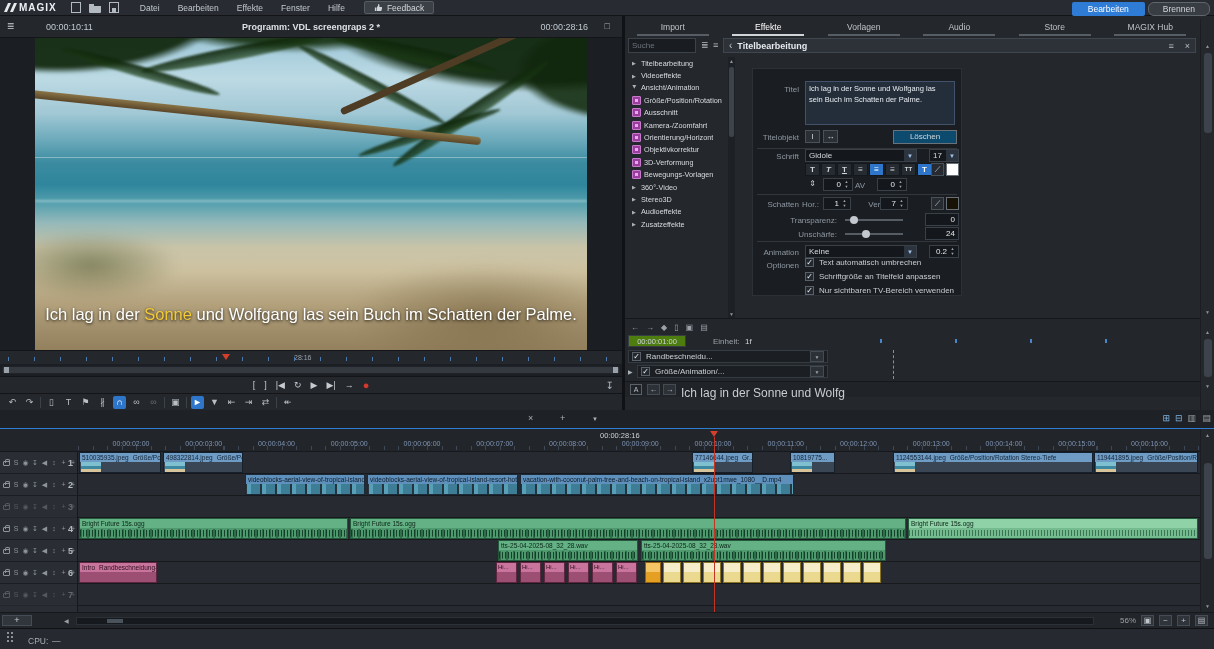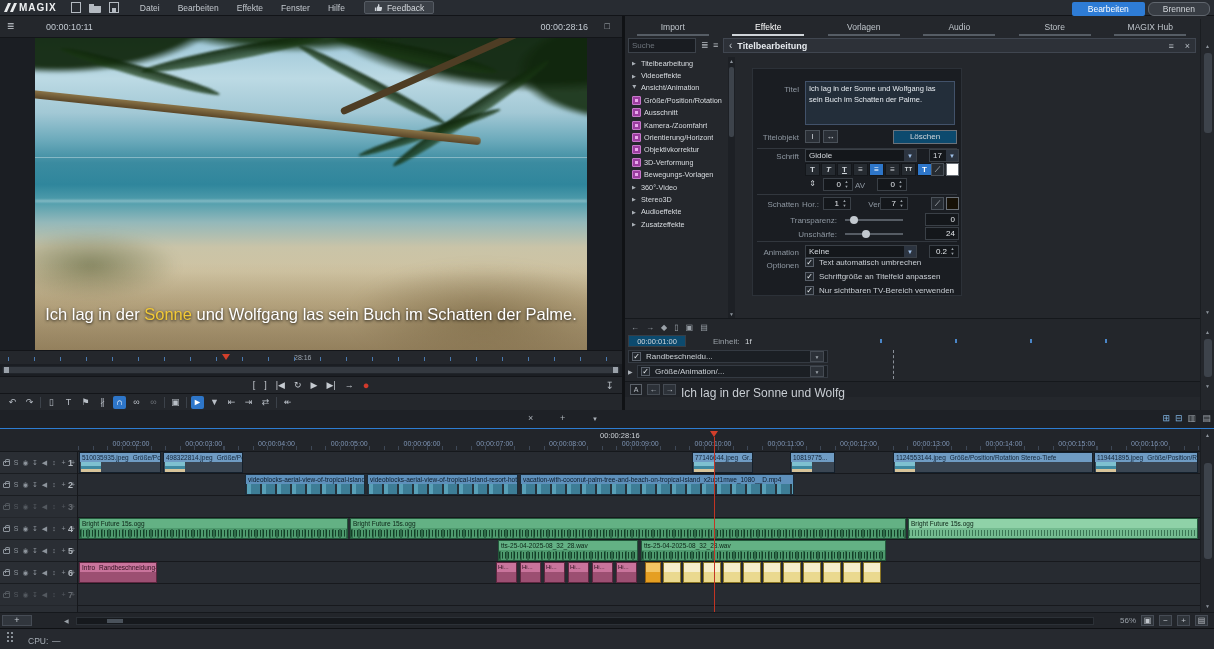--- a/index.html
+++ b/index.html
@@ -119,21 +119,21 @@
 .slider{position:absolute;height:13px}
 .slider .str{position:absolute;left:0;right:0;top:6px;height:2px;background:#565c64}
 .slider .knob{position:absolute;top:3px;width:8px;height:8px;border-radius:50%;background:#c2c8ce}
 .optrow{position:absolute;left:52px;display:flex;align-items:center;gap:5px}
 .cbx{width:9px;height:9px;background:#23282e;border:1px solid #59606a;color:#eef2f6;font-size:8px;line-height:8px;text-align:center;flex:none}
 .optlabel{font-size:8px;color:#c8cdd3;white-space:nowrap}
 
 #kf{position:absolute;left:0;top:302px;width:575px;height:78px;background:#23262b;border-top:1px solid #15181c}
 #kf-toolbar{position:absolute;left:6px;top:2px;height:12px;display:flex;gap:7px;align-items:center}
 .kfic{font-size:8px;color:#9aa1a8}
-#kf-tc{position:absolute;left:3px;top:16px;width:58px;height:12px;background:#0c4a6e;border:1px solid #373d45;color:#d0d5da;font-size:7.5px;text-align:center;line-height:11px}
+#kf-tc{position:absolute;left:3px;top:16px;width:58px;height:12px;background:#4d7c0f;border:1px solid #373d45;color:#d0d5da;font-size:7.5px;text-align:center;line-height:11px}
 #kf-unit{position:absolute;left:88px;top:18px;font-size:8px;color:#9aa1a8}
 #kf-unitv{position:absolute;left:120px;top:18px;font-size:8px;color:#d0d5da}
 .kf-tick{position:absolute;top:20px;width:2px;height:4px;background:#4a86c8}
 .kfrow{position:absolute;left:3px;width:200px;height:13px;background:#1b1f24;border:1px solid #343a42;display:flex;align-items:center;gap:5px;padding:0 3px}
 .kfrow .dd2{margin-left:auto;width:14px;height:11px;background:#2c3138;border:1px solid #454b53;color:#9aa1a8;font-size:5px;text-align:center;line-height:10px}
 .kflabel{font-size:8px;color:#ccd1d6;white-space:nowrap;overflow:hidden}
 .kfcaret{position:absolute;left:3px;top:49px;font-size:6px;color:#aab0b7}
 #kf-dash{position:absolute;left:268px;top:31px;height:29px;border-left:1px dashed #8a9099}
 #kf-caption-row{position:absolute;left:0;right:0;top:62px;height:16px;background:#202328;border-top:1px solid #15181c}
 #kf-abox{position:absolute;left:5px;top:2px;width:12px;height:11px;border:1px solid #5a6068;color:#b8bec5;font-size:7px;text-align:center;line-height:10px}
@@ -232,20 +232,21 @@
     <div class="mode-btns">
       <span class="mode-edit">Bearbeiten</span>
       <span class="mode-burn">Brennen</span>
     </div>
   </div>
 
   <div id="left">
     <div id="pv-header">
       <span class="burger">≡</span>
       <span id="pv-time-l">00:00:10:11</span>
+      <span id="pv-title">Programm: VDL screengraps 2 *</span>
       <span id="pv-time-r">00:00:28:16</span>
       <span id="pv-max">□</span>
     </div>
     <div id="video">
       <div class="horizon"></div>
       <div class="foam"></div>
       <div class="blobL"></div>
       <div class="blobR"></div>
       <div class="sandblur"></div>
       <div class="canopy"></div>

